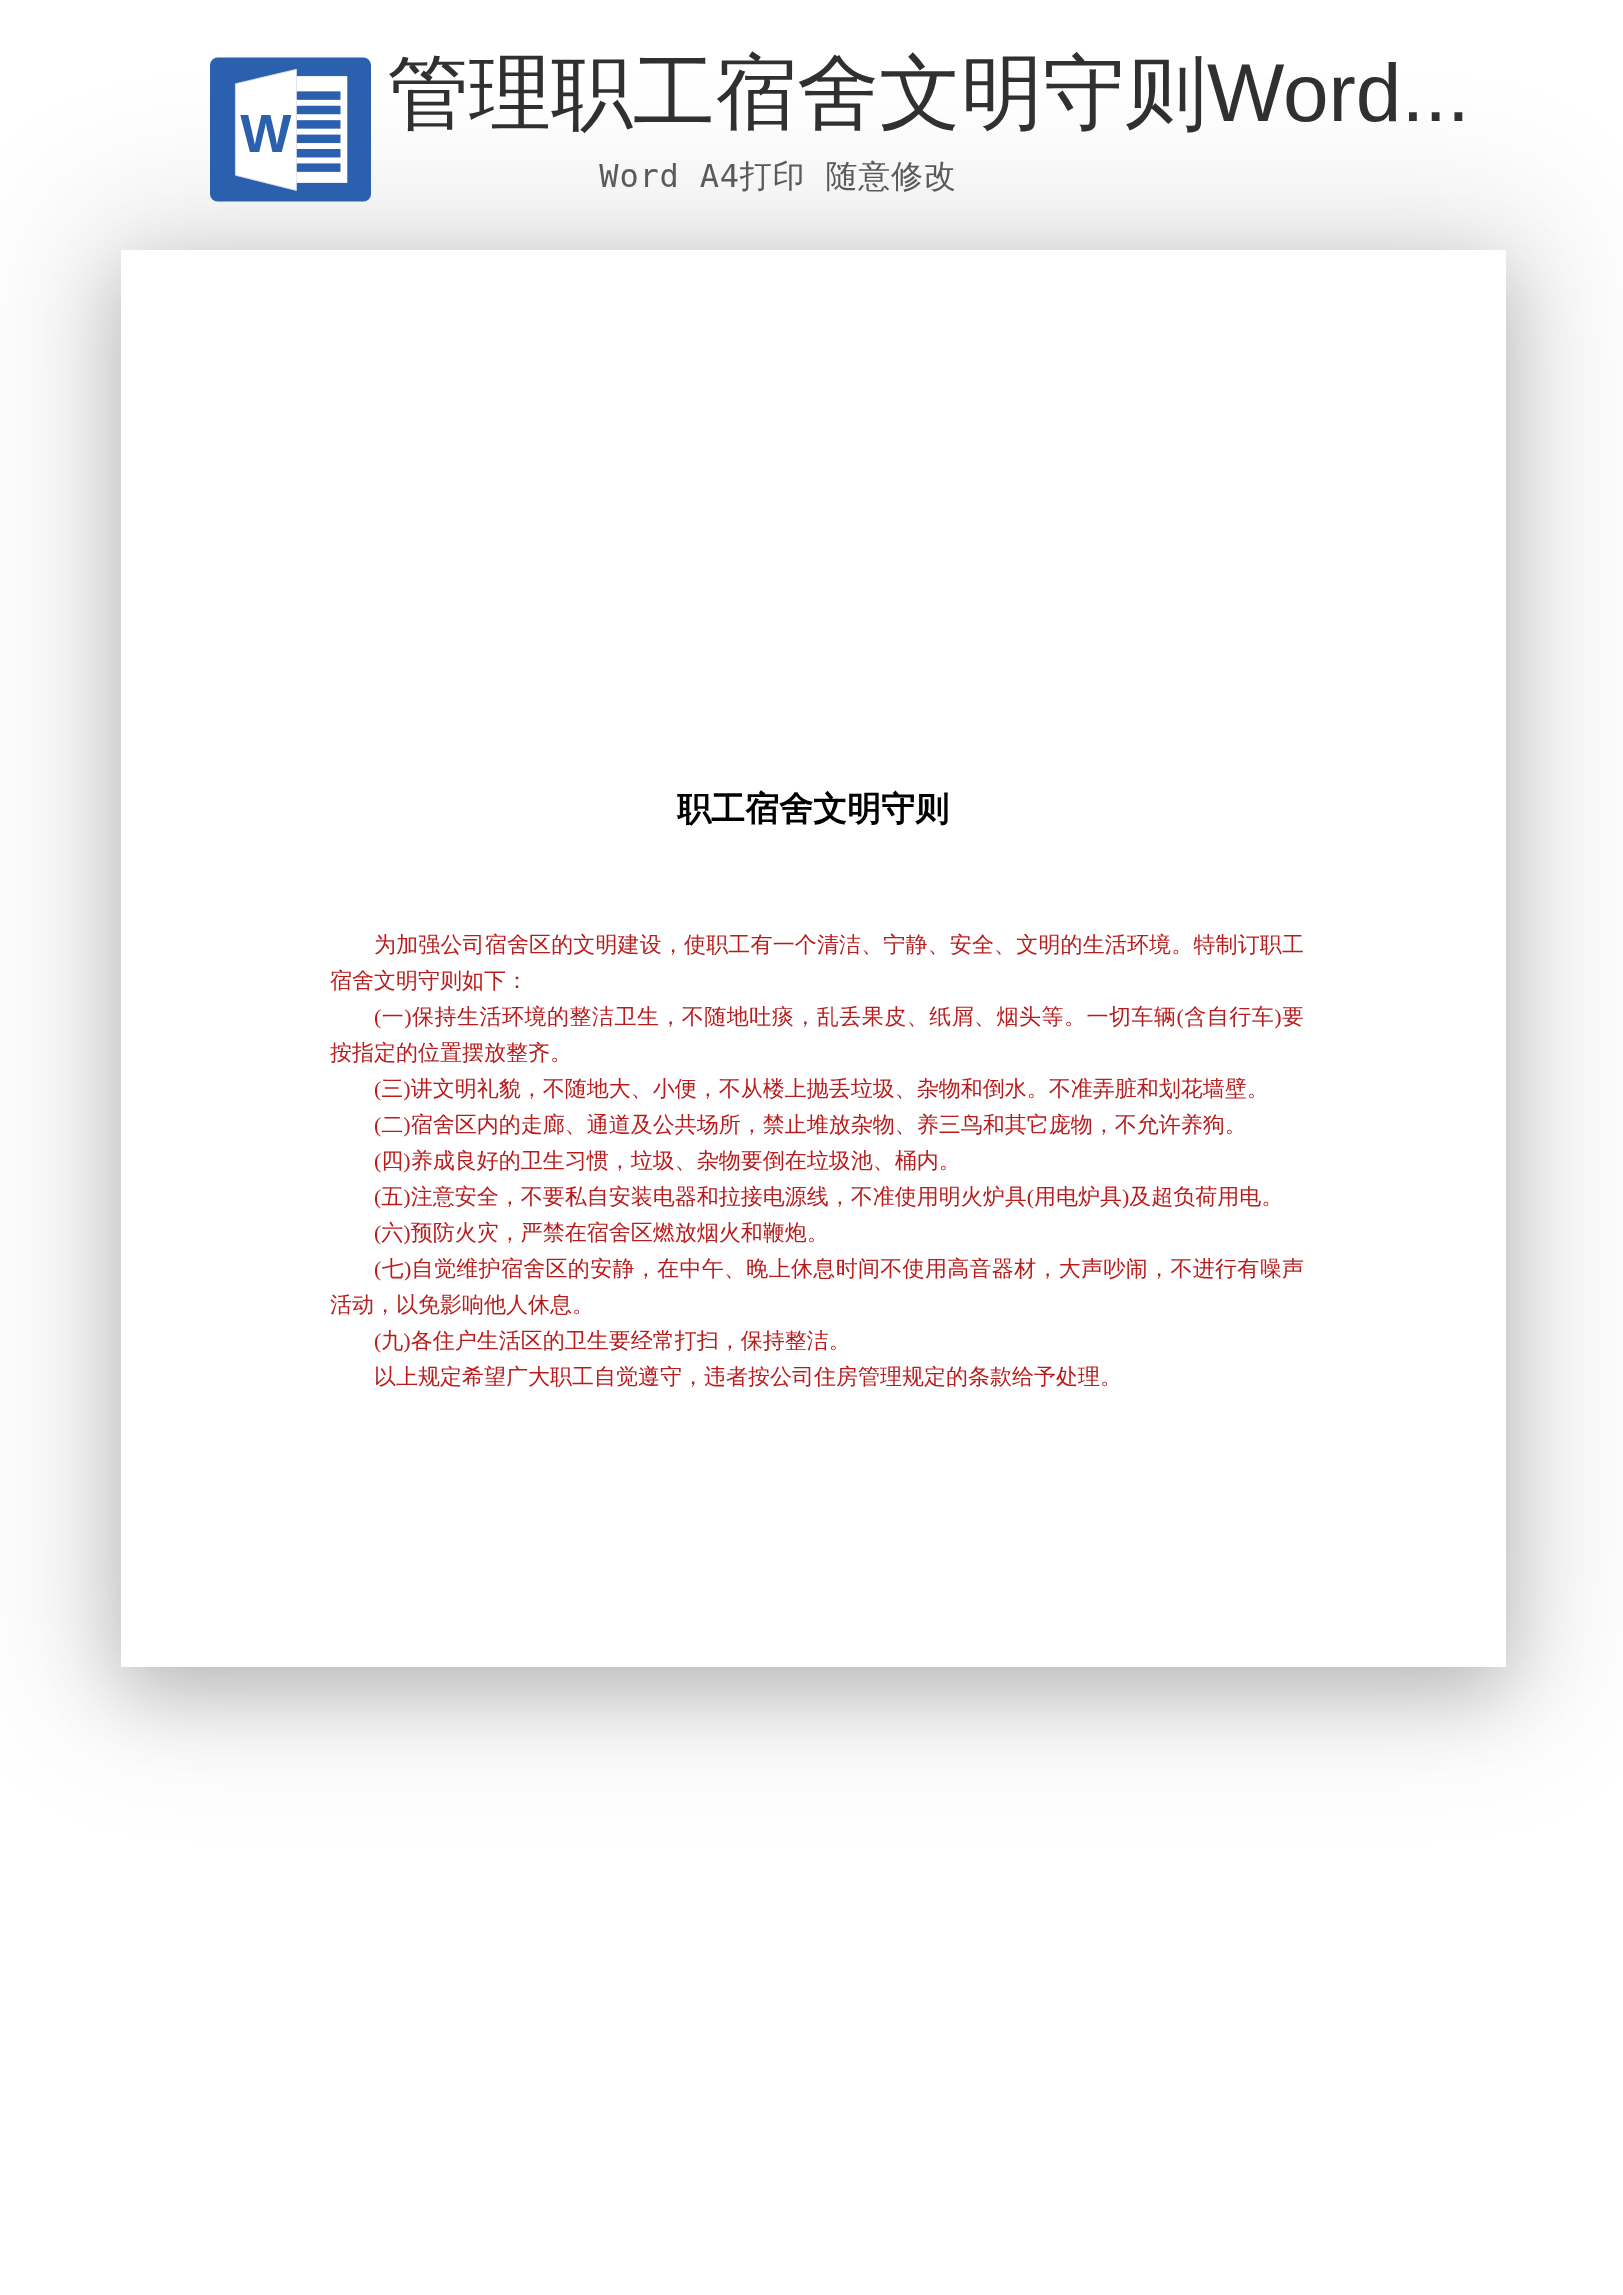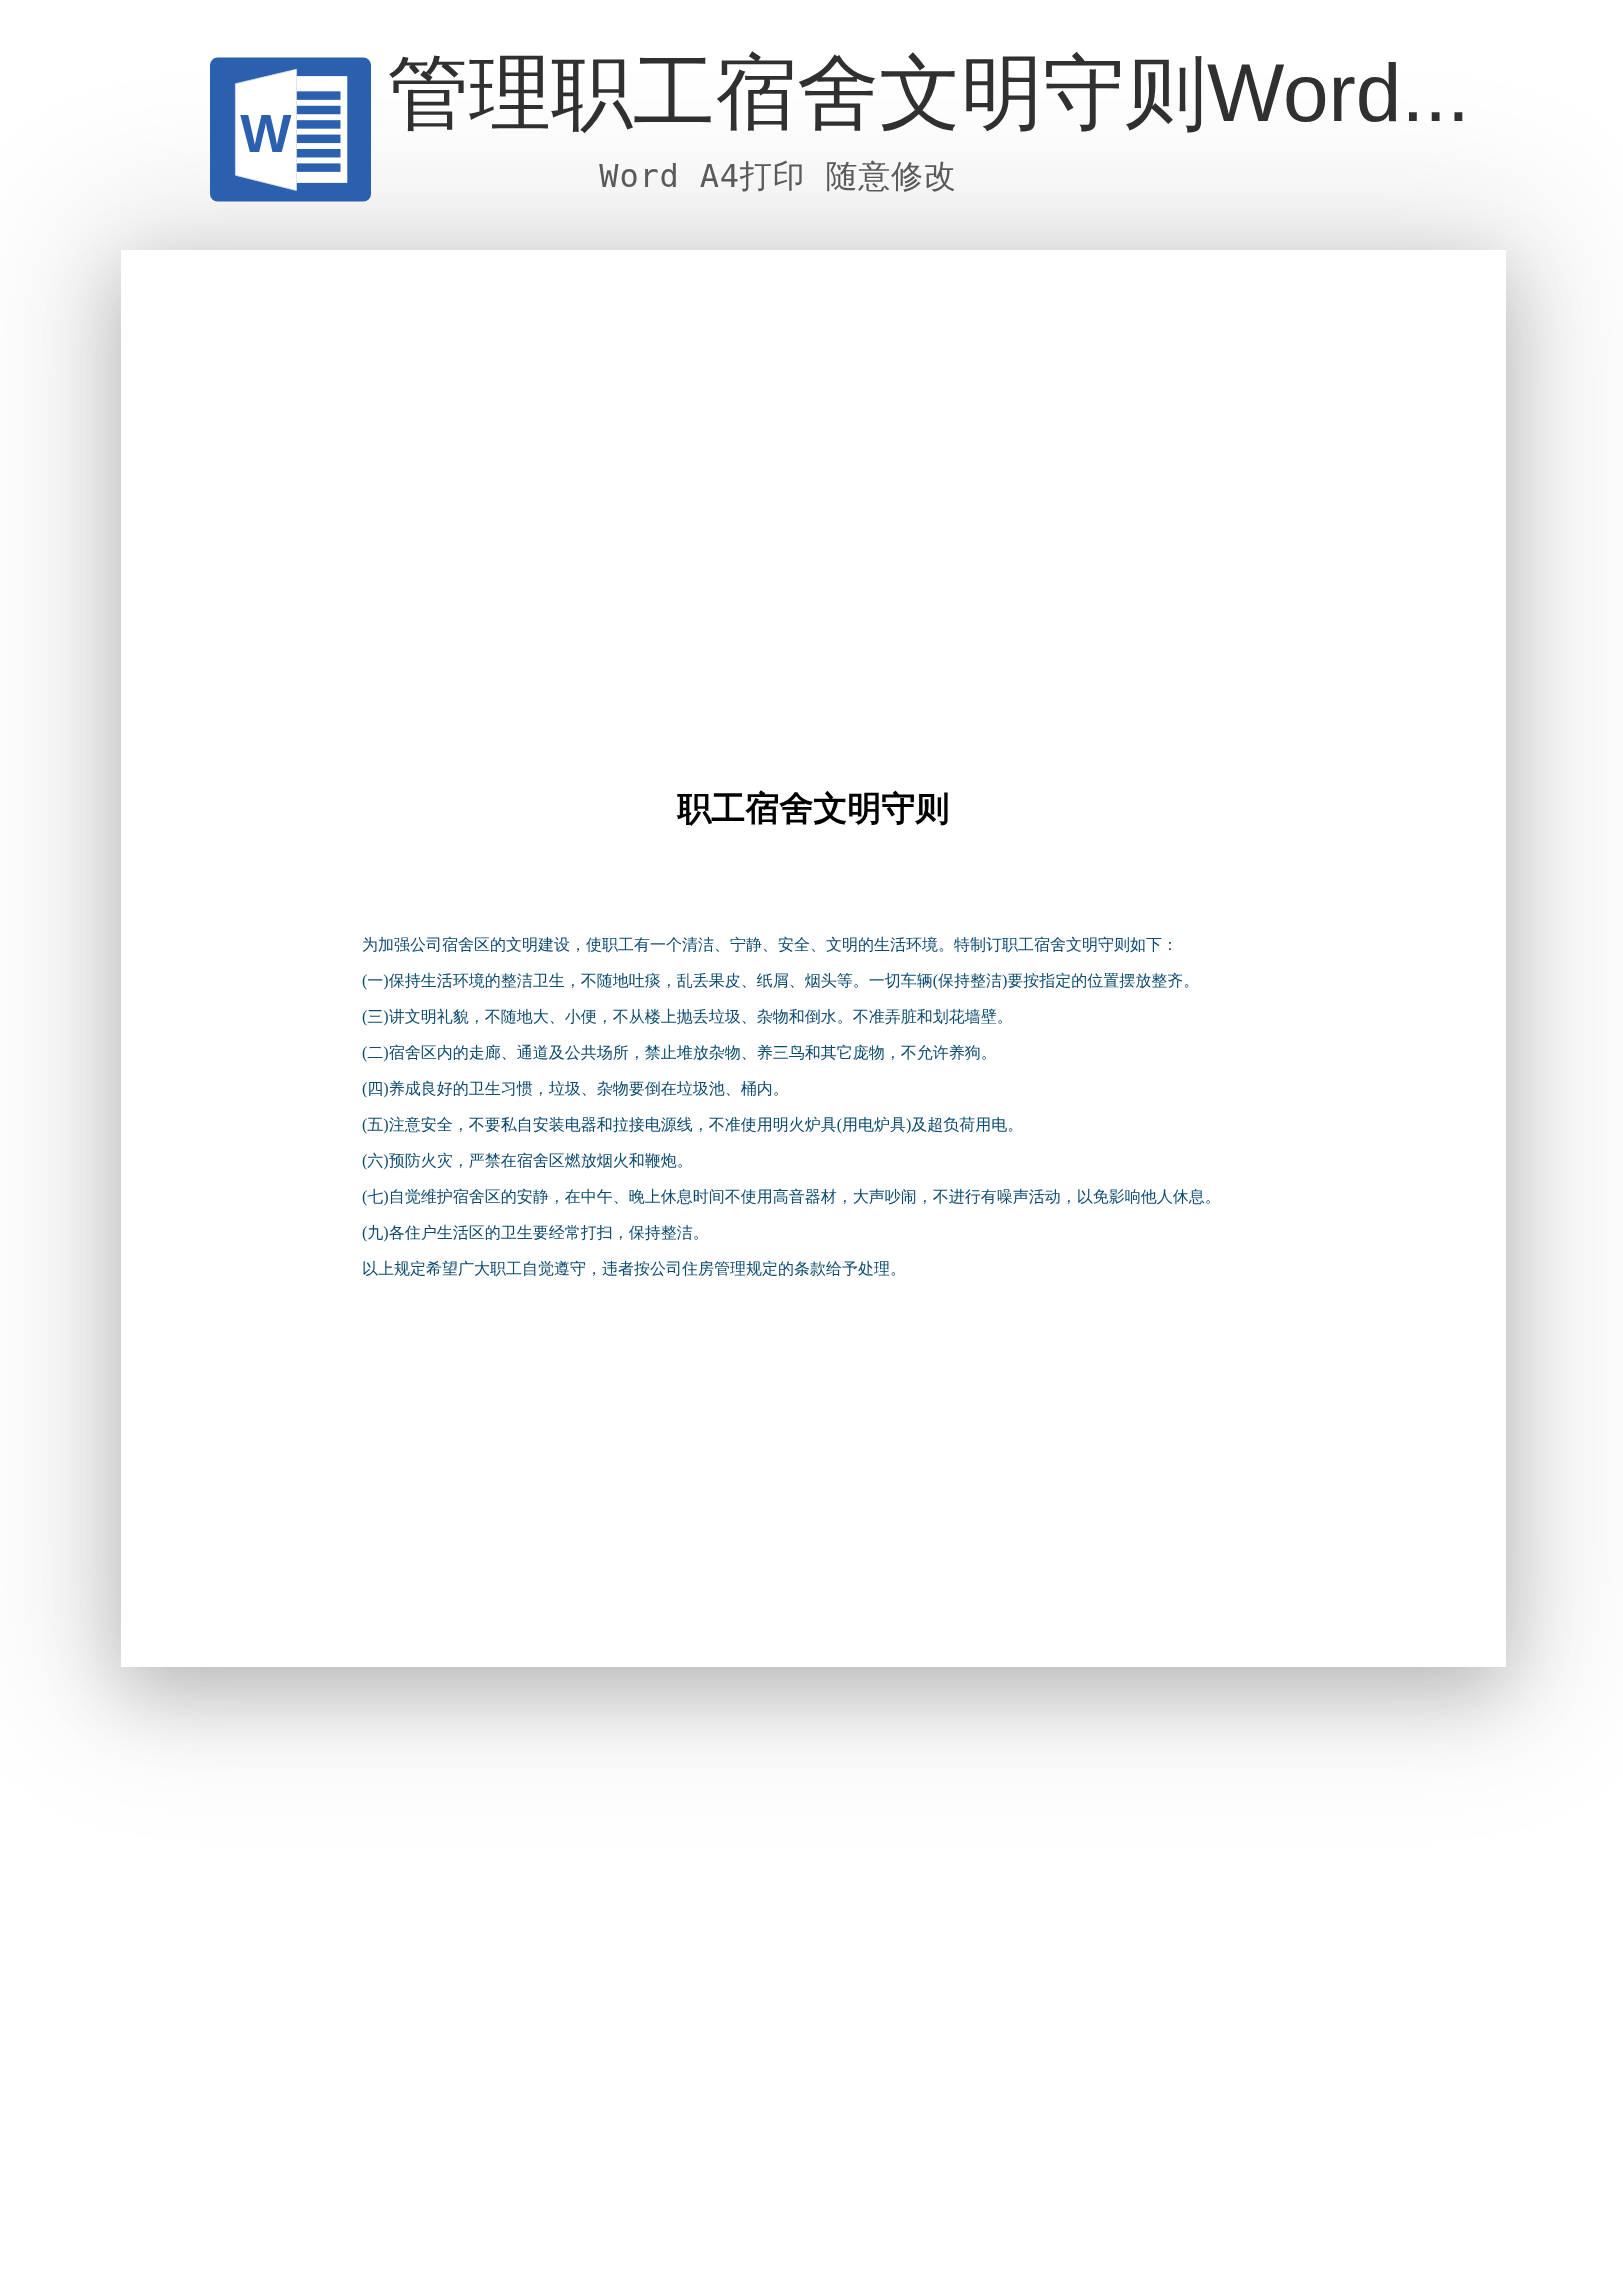--- a/index.html
+++ b/index.html
@@ -41,22 +41,22 @@
   .doc-title {
     position:absolute; top:538px; left:0; width:100%;
     text-align:center;
     font-size:34px; font-weight:bold; line-height:41px;
     color:#000000;
     font-family:"Liberation Sans","DejaVu Sans",sans-serif;
   }
   .doc-body {
     position:absolute; top:677px; left:209px; width:974px;
     font-family:"Liberation Serif","DejaVu Serif",serif;
-    font-size:16px; line-height:36px;
-    color:#0c4a6e;
+    font-size:22px; line-height:36px;
+    color:#b91c1c;
     text-align:justify;
   }
   .doc-para { text-indent:2em; margin:0; }
 </style>
 </head>
 <body>
 
 <div class="header">
   <svg class="word-icon" viewBox="0 0 190 170" aria-hidden="true">
     <rect x="0" y="0" width="190" height="170" rx="9" fill="#2a60ae"></rect>
@@ -75,21 +75,21 @@
     <text x="66" y="112" text-anchor="middle" font-size="64" font-weight="bold" font-family="Liberation Sans, DejaVu Sans, sans-serif" fill="#2a60ae">W</text>
   </svg>
   <h1 class="banner-title">管理职工宿舍文明守则Word...</h1>
   <div class="banner-subtitle">Word A4打印 随意修改</div>
 </div>
 
 <div class="page">
   <h2 class="doc-title">职工宿舍文明守则</h2>
   <div class="doc-body">
       <p class="doc-para">为加强公司宿舍区的文明建设，使职工有一个清洁、宁静、安全、文明的生活环境。特制订职工宿舍文明守则如下：</p>
-      <p class="doc-para">(一)保持生活环境的整洁卫生，不随地吐痰，乱丢果皮、纸屑、烟头等。一切车辆(保持整洁)要按指定的位置摆放整齐。</p>
+      <p class="doc-para">(一)保持生活环境的整洁卫生，不随地吐痰，乱丢果皮、纸屑、烟头等。一切车辆(含自行车)要按指定的位置摆放整齐。</p>
       <p class="doc-para">(三)讲文明礼貌，不随地大、小便，不从楼上抛丢垃圾、杂物和倒水。不准弄脏和划花墙壁。</p>
       <p class="doc-para">(二)宿舍区内的走廊、通道及公共场所，禁止堆放杂物、养三鸟和其它庞物，不允许养狗。</p>
       <p class="doc-para">(四)养成良好的卫生习惯，垃圾、杂物要倒在垃圾池、桶内。</p>
       <p class="doc-para">(五)注意安全，不要私自安装电器和拉接电源线，不准使用明火炉具(用电炉具)及超负荷用电。</p>
       <p class="doc-para">(六)预防火灾，严禁在宿舍区燃放烟火和鞭炮。</p>
       <p class="doc-para">(七)自觉维护宿舍区的安静，在中午、晚上休息时间不使用高音器材，大声吵闹，不进行有噪声活动，以免影响他人休息。</p>
       <p class="doc-para">(九)各住户生活区的卫生要经常打扫，保持整洁。</p>
       <p class="doc-para">以上规定希望广大职工自觉遵守，违者按公司住房管理规定的条款给予处理。</p>
     </div>
 </div>

